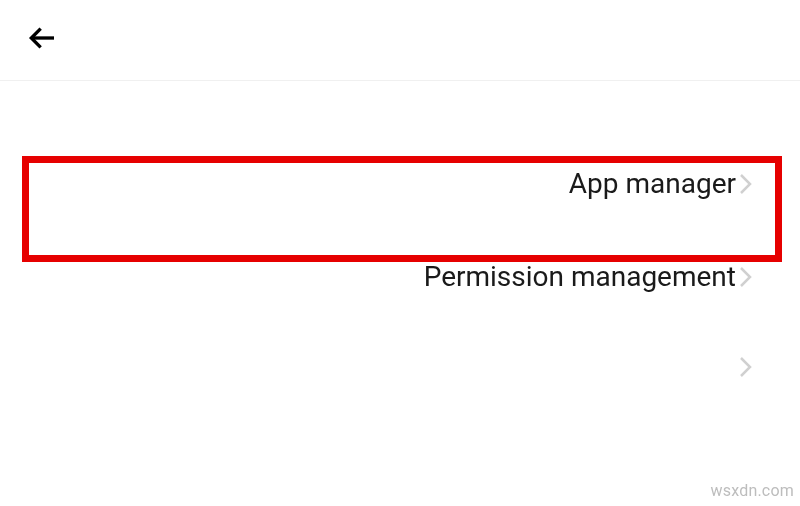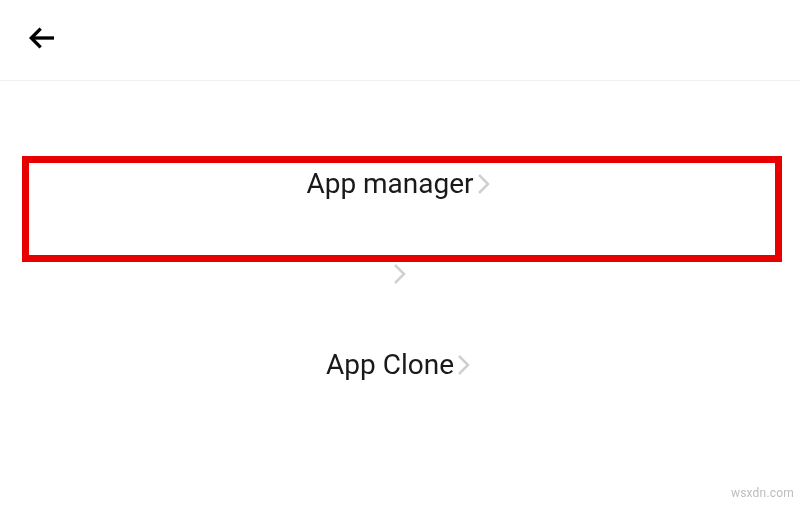--- a/index.html
+++ b/index.html
@@ -46,21 +46,21 @@
       background: #f0f0f0;
       width: 100%;
     }
     .section-gap {
       height: 56px;
       background: #ffffff;
     }
     .list-item {
       display: flex;
       align-items: center;
-      justify-content: center;
+      justify-content: flex-end;
       padding: 30px 44px 30px 44px;
       cursor: pointer;
       position: relative;
     }
     .list-item-label {
       font-size: 28px;
       font-weight: 400;
       color: #1a1a1a;
     }
     .chevron {
@@ -83,21 +83,21 @@
       pointer-events: none;
       left: 22px;
       right: 18px;
       top: 156px;
       height: 106px;
     }
     .watermark {
       position: absolute;
       right: 6px;
       bottom: 6px;
-      font-size: 12px;
+      font-size: 16px;
       color: #bdbdbd;
       letter-spacing: 0.2px;
       margin-top: 36px;
     }
   </style>
 </head>
 <body>
 
 <div class="header">
   <div class="back-arrow">
@@ -114,29 +114,29 @@
 <div class="list-item">
   <span class="list-item-label">App manager</span>
   <span class="chevron">
     <svg viewBox="0 0 12 24">
         <polyline points="1 3 10 12 1 21"></polyline>
       </svg>
   </span>
 </div>
 
 <div class="list-item">
+  <span class="list-item-label">Permission management</span>
   <span class="chevron">
     <svg viewBox="0 0 12 24">
         <polyline points="1 3 10 12 1 21"></polyline>
       </svg>
   </span>
 </div>
 
 <div class="list-item">
-  <span class="list-item-label">App Clone</span>
   <span class="chevron">
     <svg viewBox="0 0 12 24">
         <polyline points="1 3 10 12 1 21"></polyline>
       </svg>
   </span>
 </div>
 
 <div class="highlight"></div>
 
 <div class="watermark">wsxdn.com</div>

